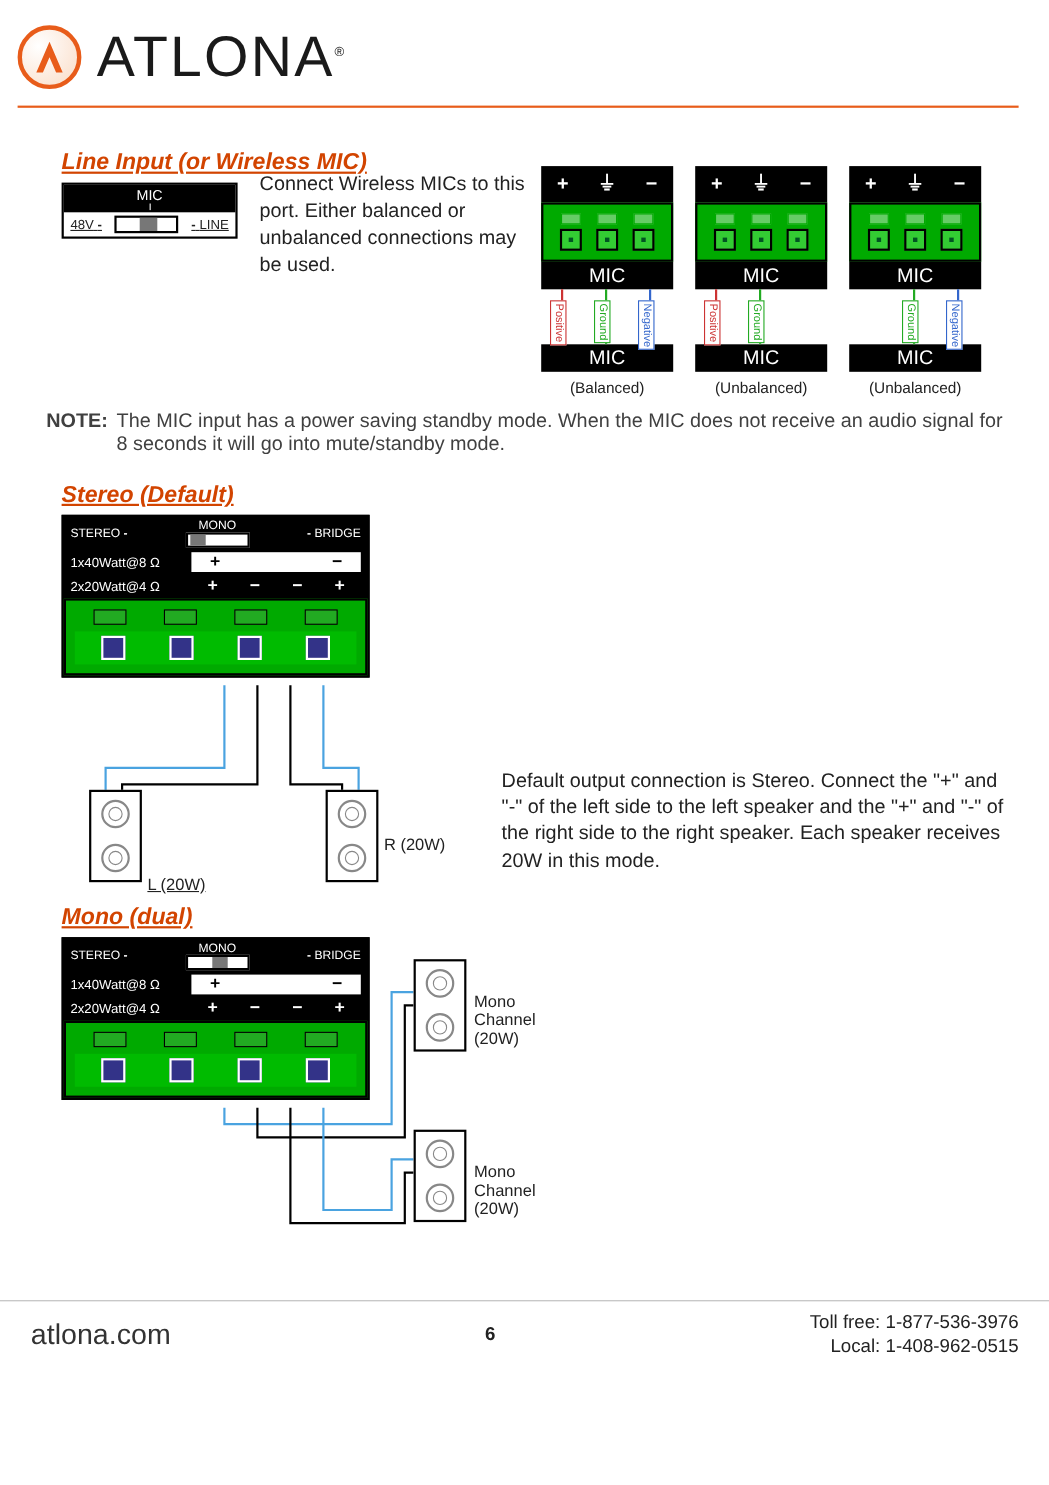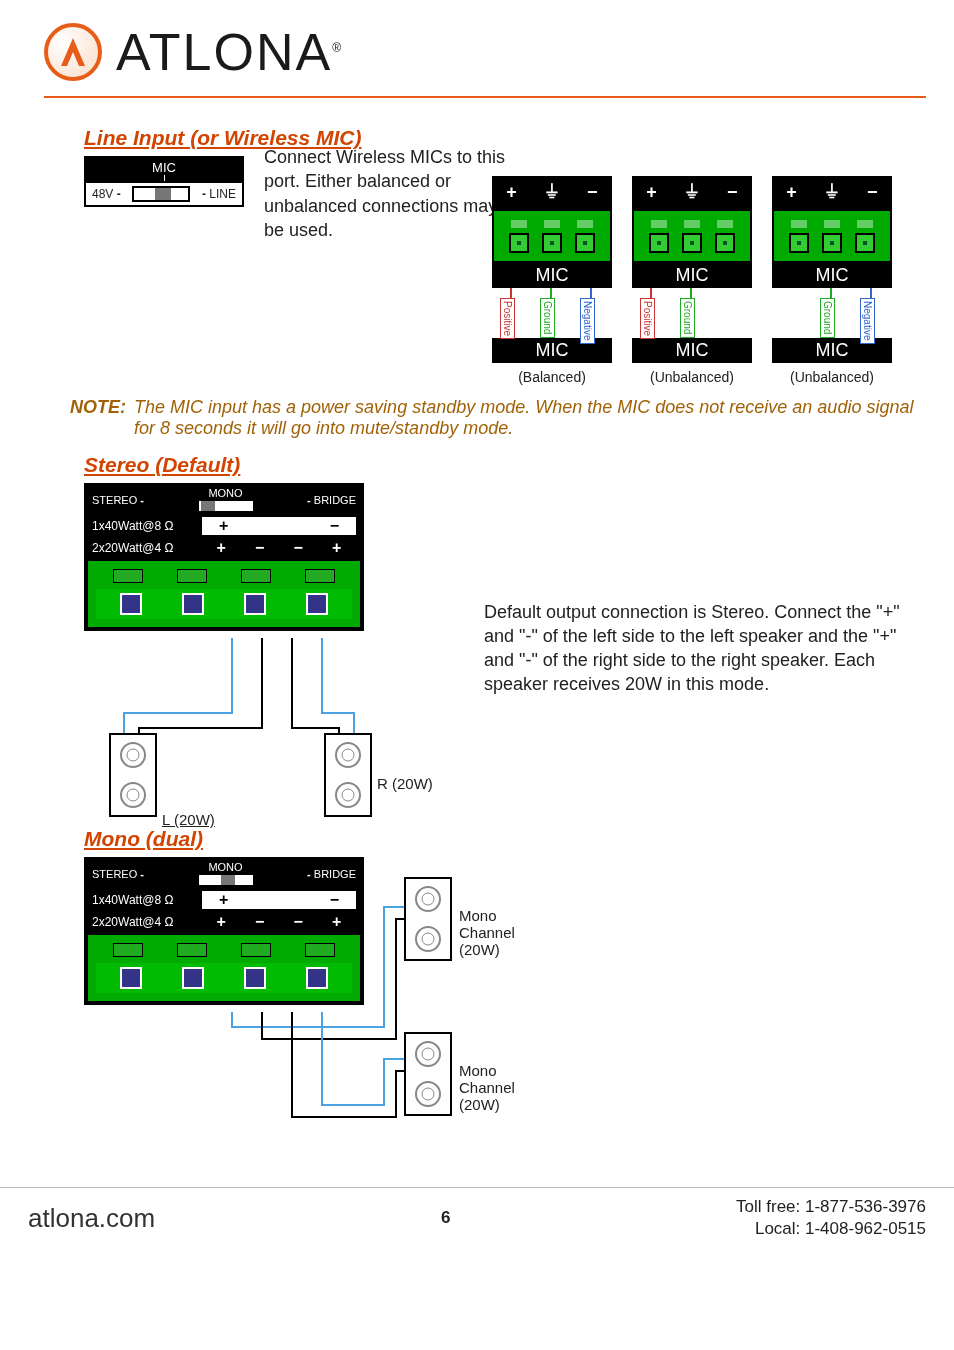--- a/index.html
+++ b/index.html
@@ -5,21 +5,21 @@
   * { box-sizing: border-box; }
   body {
     margin: 0;
     padding: 0;
     font-family: "Segoe UI", Arial, sans-serif;
     width: 954px;
     background: #fff;
     color: #222;
   }
   .page {
-    padding: 16px 28px 10px 44px;
+    padding: 16px 28px 10px 16px;
   }
   .header {
     display: flex;
     align-items: center;
     gap: 14px;
     padding: 6px 0 14px 0;
     border-bottom: 2px solid #e85c1a;
   }
   .logo-mark {
     width: 58px; height: 58px;
@@ -37,35 +37,34 @@
     color: #1a1a1a;
   }
   .logo-word .reg { font-size: 12px; vertical-align: super; }
   .content { padding: 14px 4px 10px 40px; }
   .subhead {
     font-size: 21px;
     font-weight: 700;
     font-style: italic;
     text-decoration: underline;
     color: #d24400;
-    margin: 14px 0 6px 0;
+    margin: 24px 0 6px 0;
   }
   .sectionhead {
     font-size: 22px;
     font-weight: 700;
     color: #d24400;
     margin-top: 18px;
     margin-left: -14px;
   }
   p { font-size: 18px; line-height: 1.35; margin: 4px 0; }
-  .row { display: flex; gap: 30px; align-items: center; }
+  .row { display: flex; gap: 30px; align-items: flex-end; }
   .note {
     font-size: 18px;
-    font-style: italic;
-    color: #a16207;
+    color: #404040;
     display: flex;
     gap: 8px;
     margin: 12px 0 6px -14px;
   }
   .note .nlabel { font-weight: 700; white-space: nowrap; }
   .caption { font-size: 18px; text-align: center; margin-top: 6px; }
   .small { font-size: 14px; }
   .footer {
     display: flex;
     justify-content: space-between;
@@ -76,21 +75,21 @@
   }
   .footer .site { font-size: 26px; color: #333; }
   .footer .page-no { font-weight: 700; }
   .footer .phones { text-align: right; line-height: 1.3; }
   
   .micsw {
     width: 160px;
     border: 2px solid #000;
   }
   .micsw .top { background:#000; text-align:center; color:#fff; font-size:13px; padding:2px 0; }
-  .micsw .mid { display:flex; align-items:center; justify-content:space-between; padding:3px 6px; font-size:12px; }
+  .micsw .mid { display:flex; align-items:center; justify-content:space-between; padding:3px 6px; font-size:12px;text-decoration:underline; }
   .micsw .slot { border:2px solid #000; height:16px; width:58px; position:relative; background:#fff; }
   .micsw .slider { position:absolute; width:16px; height:12px; top:0; background:#777; }
   .tick { width:1px; height:6px; background:#fff; margin:0 auto; }
   
   .micblk { width: 120px; }
   .micblk .bar { background:#000; display:flex; justify-content:space-around; padding:6px 0; }
   .micblk .bar span { color:#fff; font-weight:700; font-size:18px; }
   .micblk .term { border:2px solid #000; background:#0a0; padding:8px; display:flex; flex-direction:column; gap:4px; position:relative;}
   .micblk .screws { display:flex; justify-content:space-around; }
   .micblk .screws .sc { width:18px; height:10px; background:#6c6; border:1px solid #0a0;}

